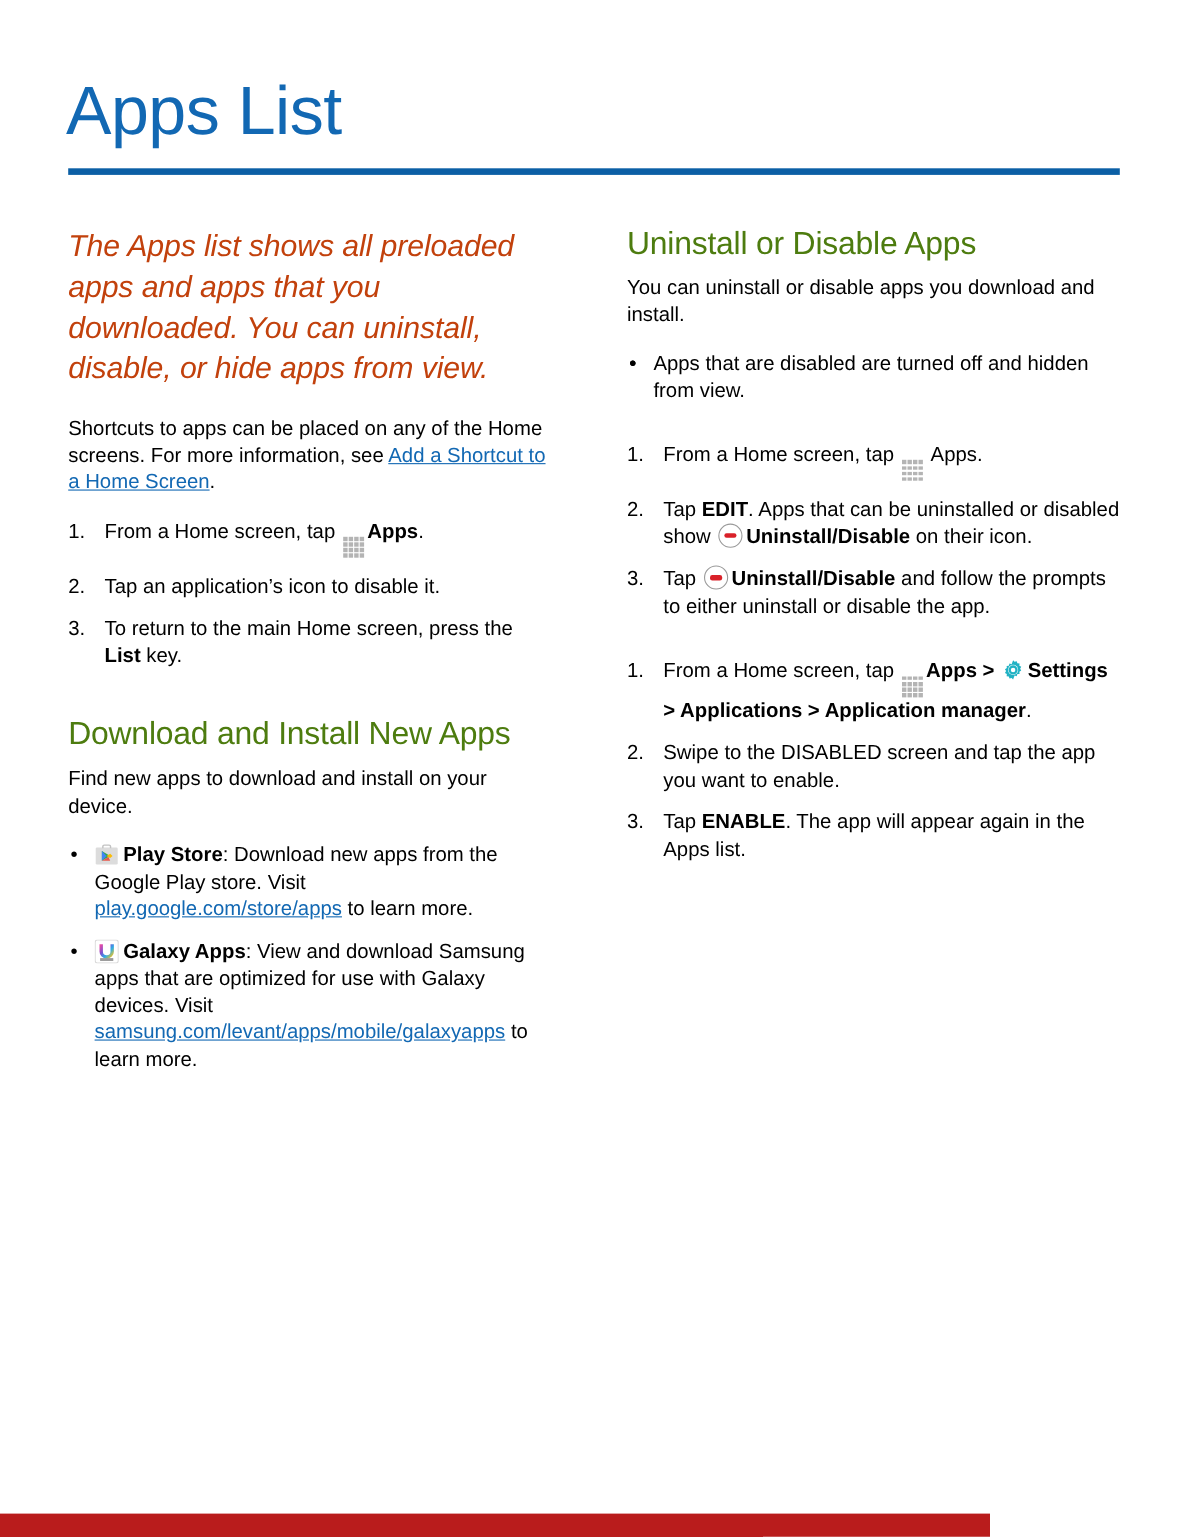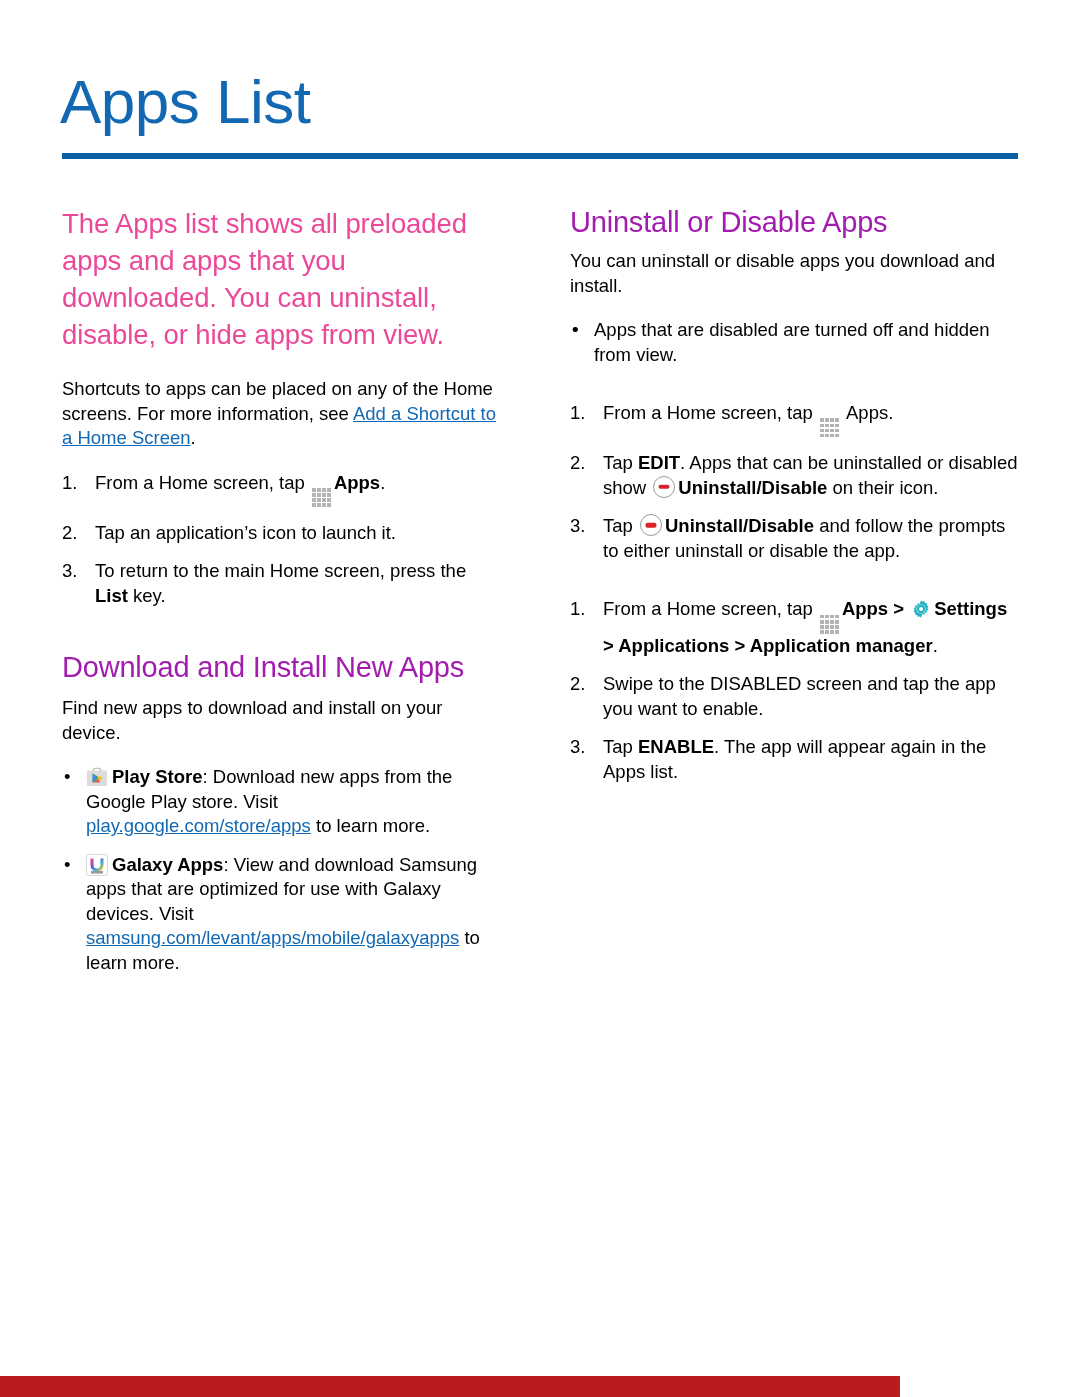--- a/index.html
+++ b/index.html
@@ -49,31 +49,32 @@
     position: absolute;
     top: 205px;
   }
   .col-left  { left: 62px;  width: 435px; }
   .col-right { left: 570px; width: 450px; }
 
   
   .lede {
     font-size: 27.5px;
     line-height: 37px;
-    color: #ec4899;
+    font-style: italic;
+    color: #c2410c;
     font-weight: 400;
     margin: 0 0 24px 0;
     letter-spacing: -0.1px;
   }
 
   h2.sect {
     font-size: 29px;
     line-height: 34px;
     font-weight: 400;
-    color: #a21caf;
+    color: #4d7c0f;
     margin: 0 0 12px 0;
     letter-spacing: -0.2px;
   }
   h2.sect.tight { margin-bottom: 10px; }
 
   p.body {
     font-size: 18.5px;
     line-height: 24.5px;
     margin: 0 0 16px 0;
     color: #000;
@@ -239,21 +240,21 @@
             <i></i>
             <i></i>
             <i></i>
             <i></i>
             <i></i>
             <i></i>
             <i></i>
           </span><b>Apps</b><span>.</span>
       </li>
       <li>
-        <span class="num">2.</span><span>Tap an application’s icon to launch it.</span>
+        <span class="num">2.</span><span>Tap an application’s icon to disable it.</span>
       </li>
       <li>
         <span class="num">3.</span><span>To return to the main Home screen, press the </span><b>List</b><span> key.</span>
       </li>
     </ol>
 
     <div class="spacer-md"></div>
 
     <h2 class="sect">Download and Install New Apps</h2>
 

